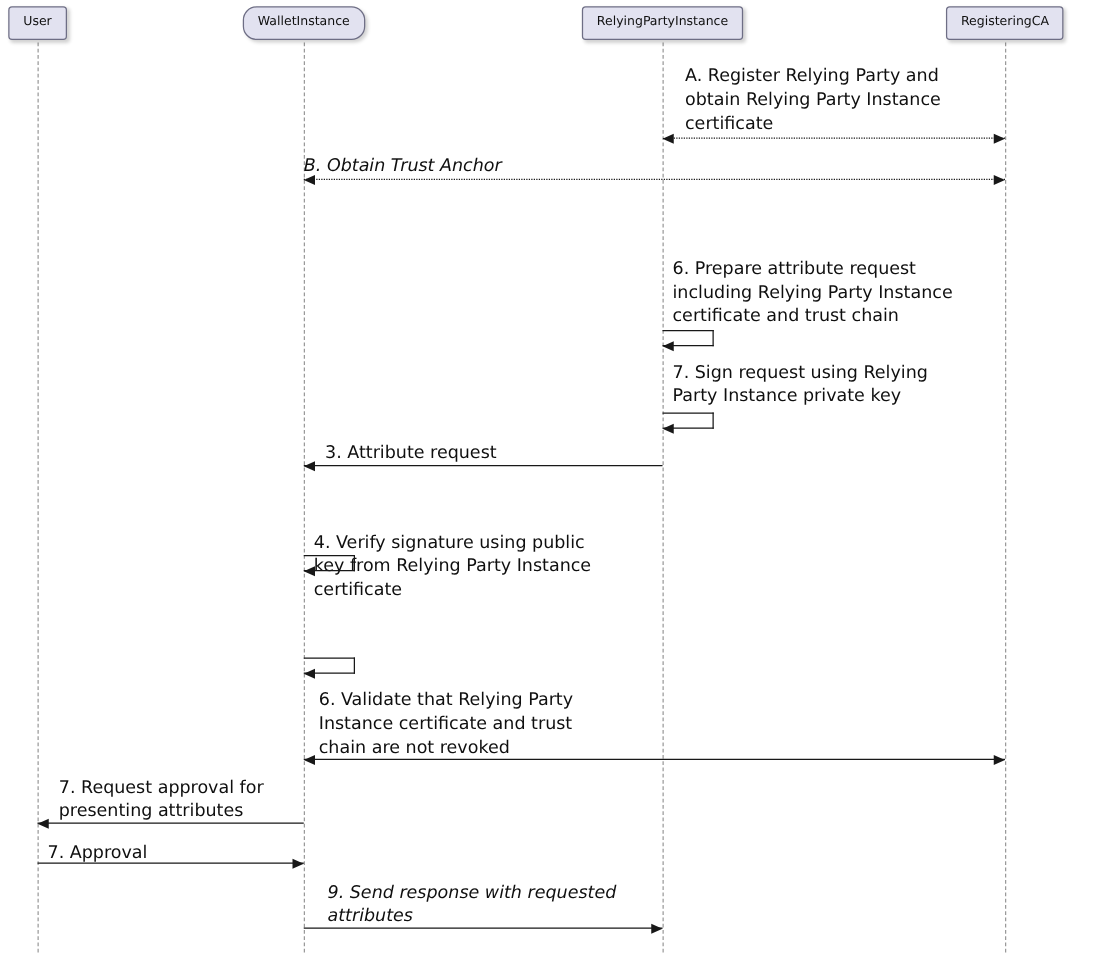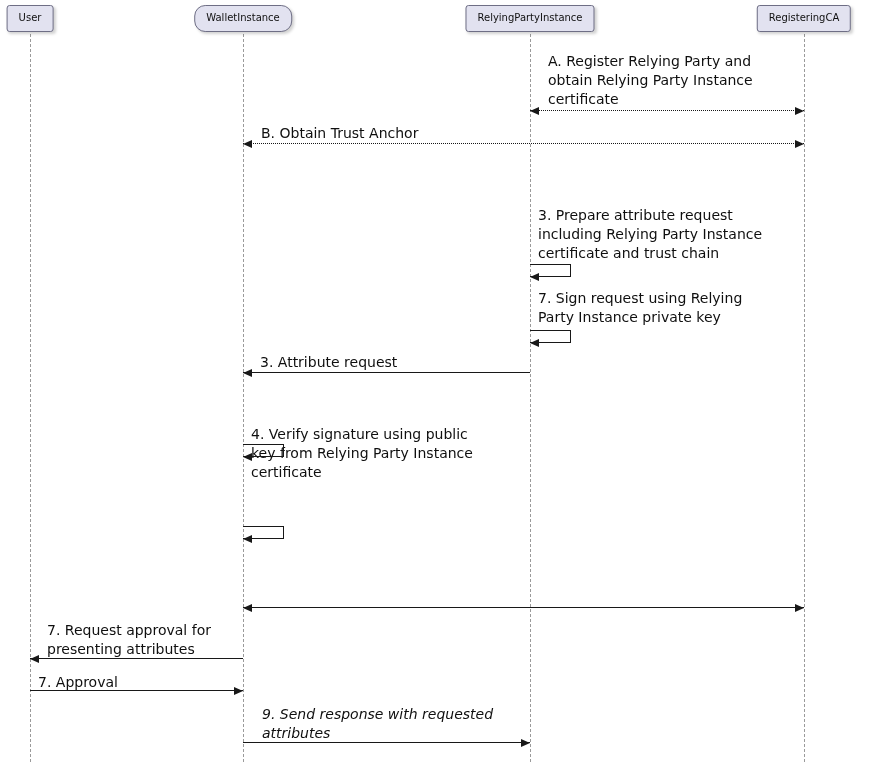--- a/index.html
+++ b/index.html
@@ -78,43 +78,46 @@
     <div class="lifeline" style="left: 530px; top: 34px; height: 728px;"></div>
     <div class="actor" style="left: 530px; top: 5px;">RelyingPartyInstance</div>
     <div class="lifeline" style="left: 804px; top: 34px; height: 728px;"></div>
     <div class="actor" style="left: 804px; top: 5px;">RegisteringCA</div>
     <div class="msg-label" style="left: 548px; top: 52px;">A. Register Relying Party and
 obtain Relying Party Instance
 certificate</div>
     <div class="msg-line dotted" style="left: 530px; top: 110px; width: 274px;"></div>
     <div class="head left" style="left: 530px; top: 107px;"></div>
     <div class="head right" style="left: 795px; top: 107px;"></div>
-    <div class="msg-label" style="left: 261px; top: 124px;">B. Obtain Trust Anchor</div>
+    <div class="msg-label" style="left: 243px; top: 124px; font-style: italic;">B. Obtain Trust Anchor</div>
     <div class="msg-line dotted" style="left: 243px; top: 143px; width: 561px;"></div>
     <div class="head left" style="left: 243px; top: 140px;"></div>
     <div class="head right" style="left: 795px; top: 140px;"></div>
-    <div class="msg-label" style="left: 538px; top: 206px;">3. Prepare attribute request
+    <div class="msg-label" style="left: 538px; top: 206px;">6. Prepare attribute request
 including Relying Party Instance
 certificate and trust chain</div>
     <div class="self-arrow" style="left: 530px; top: 264px; width: 40px; height: 11px;"></div>
     <div class="head left" style="left: 530px; top: 273px;"></div>
     <div class="msg-label" style="left: 538px; top: 289px;">7. Sign request using Relying
 Party Instance private key</div>
     <div class="self-arrow" style="left: 530px; top: 330px; width: 40px; height: 11px;"></div>
     <div class="head left" style="left: 530px; top: 339px;"></div>
     <div class="msg-label" style="left: 260px; top: 353px;">3. Attribute request</div>
     <div class="msg-line solid" style="left: 243px; top: 372px; width: 287px;"></div>
     <div class="head left" style="left: 243px; top: 369px;"></div>
     <div class="msg-label" style="left: 251px; top: 386px; margin-top: 39px;">4. Verify signature using public
 key from Relying Party Instance
 certificate</div>
     <div class="self-arrow" style="left: 243px; top: 444px; width: 40px; height: 11px;"></div>
     <div class="head left" style="left: 243px; top: 453px;"></div>
     <div class="self-arrow" style="left: 243px; top: 526px; width: 40px; height: 11px;"></div>
     <div class="head left" style="left: 243px; top: 535px;"></div>
+    <div class="msg-label" style="left: 255px; top: 551px;">6. Validate that Relying Party
+Instance certificate and trust
+chain are not revoked</div>
     <div class="msg-line solid" style="left: 243px; top: 607px; width: 561px;"></div>
     <div class="head left" style="left: 243px; top: 604px;"></div>
     <div class="head right" style="left: 795px; top: 604px;"></div>
     <div class="msg-label" style="left: 47px; top: 621px;">7. Request approval for
 presenting attributes</div>
     <div class="msg-line solid" style="left: 30px; top: 658px; width: 213px;"></div>
     <div class="head left" style="left: 30px; top: 655px;"></div>
     <div class="msg-label" style="left: 38px; top: 673px;">7. Approval</div>
     <div class="msg-line solid" style="left: 30px; top: 690px; width: 213px;"></div>
     <div class="head right" style="left: 234px; top: 687px;"></div>

